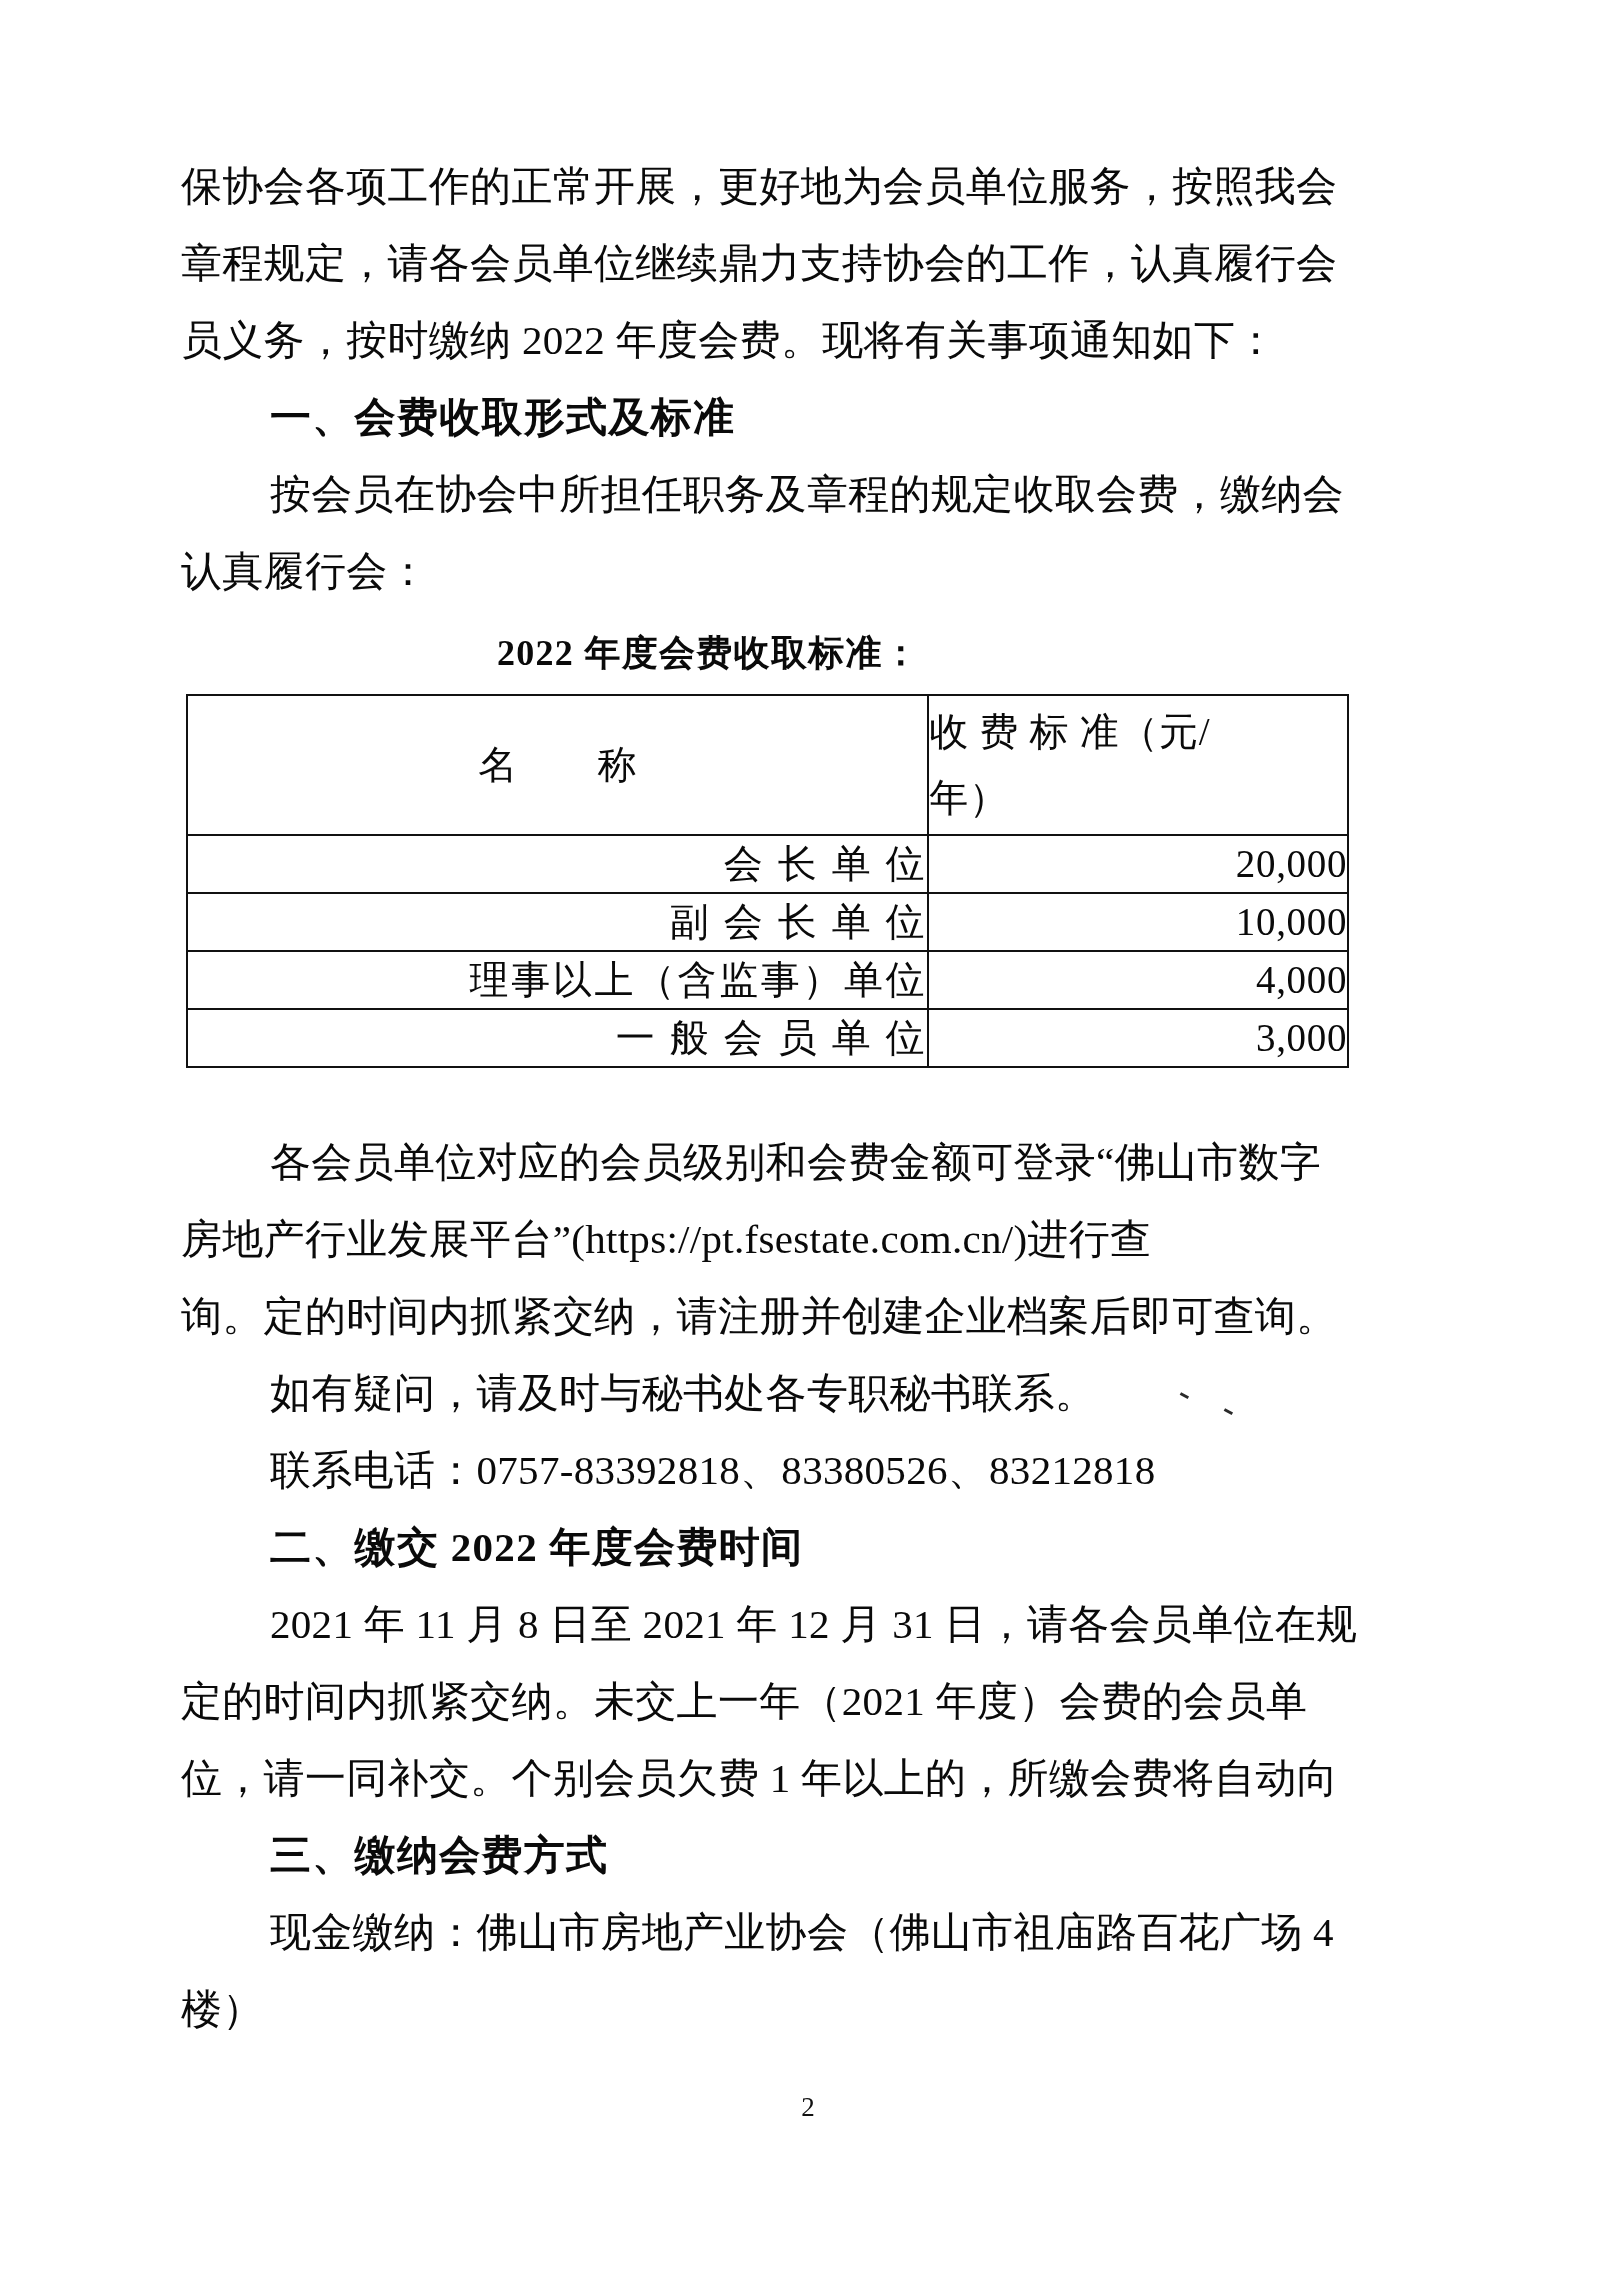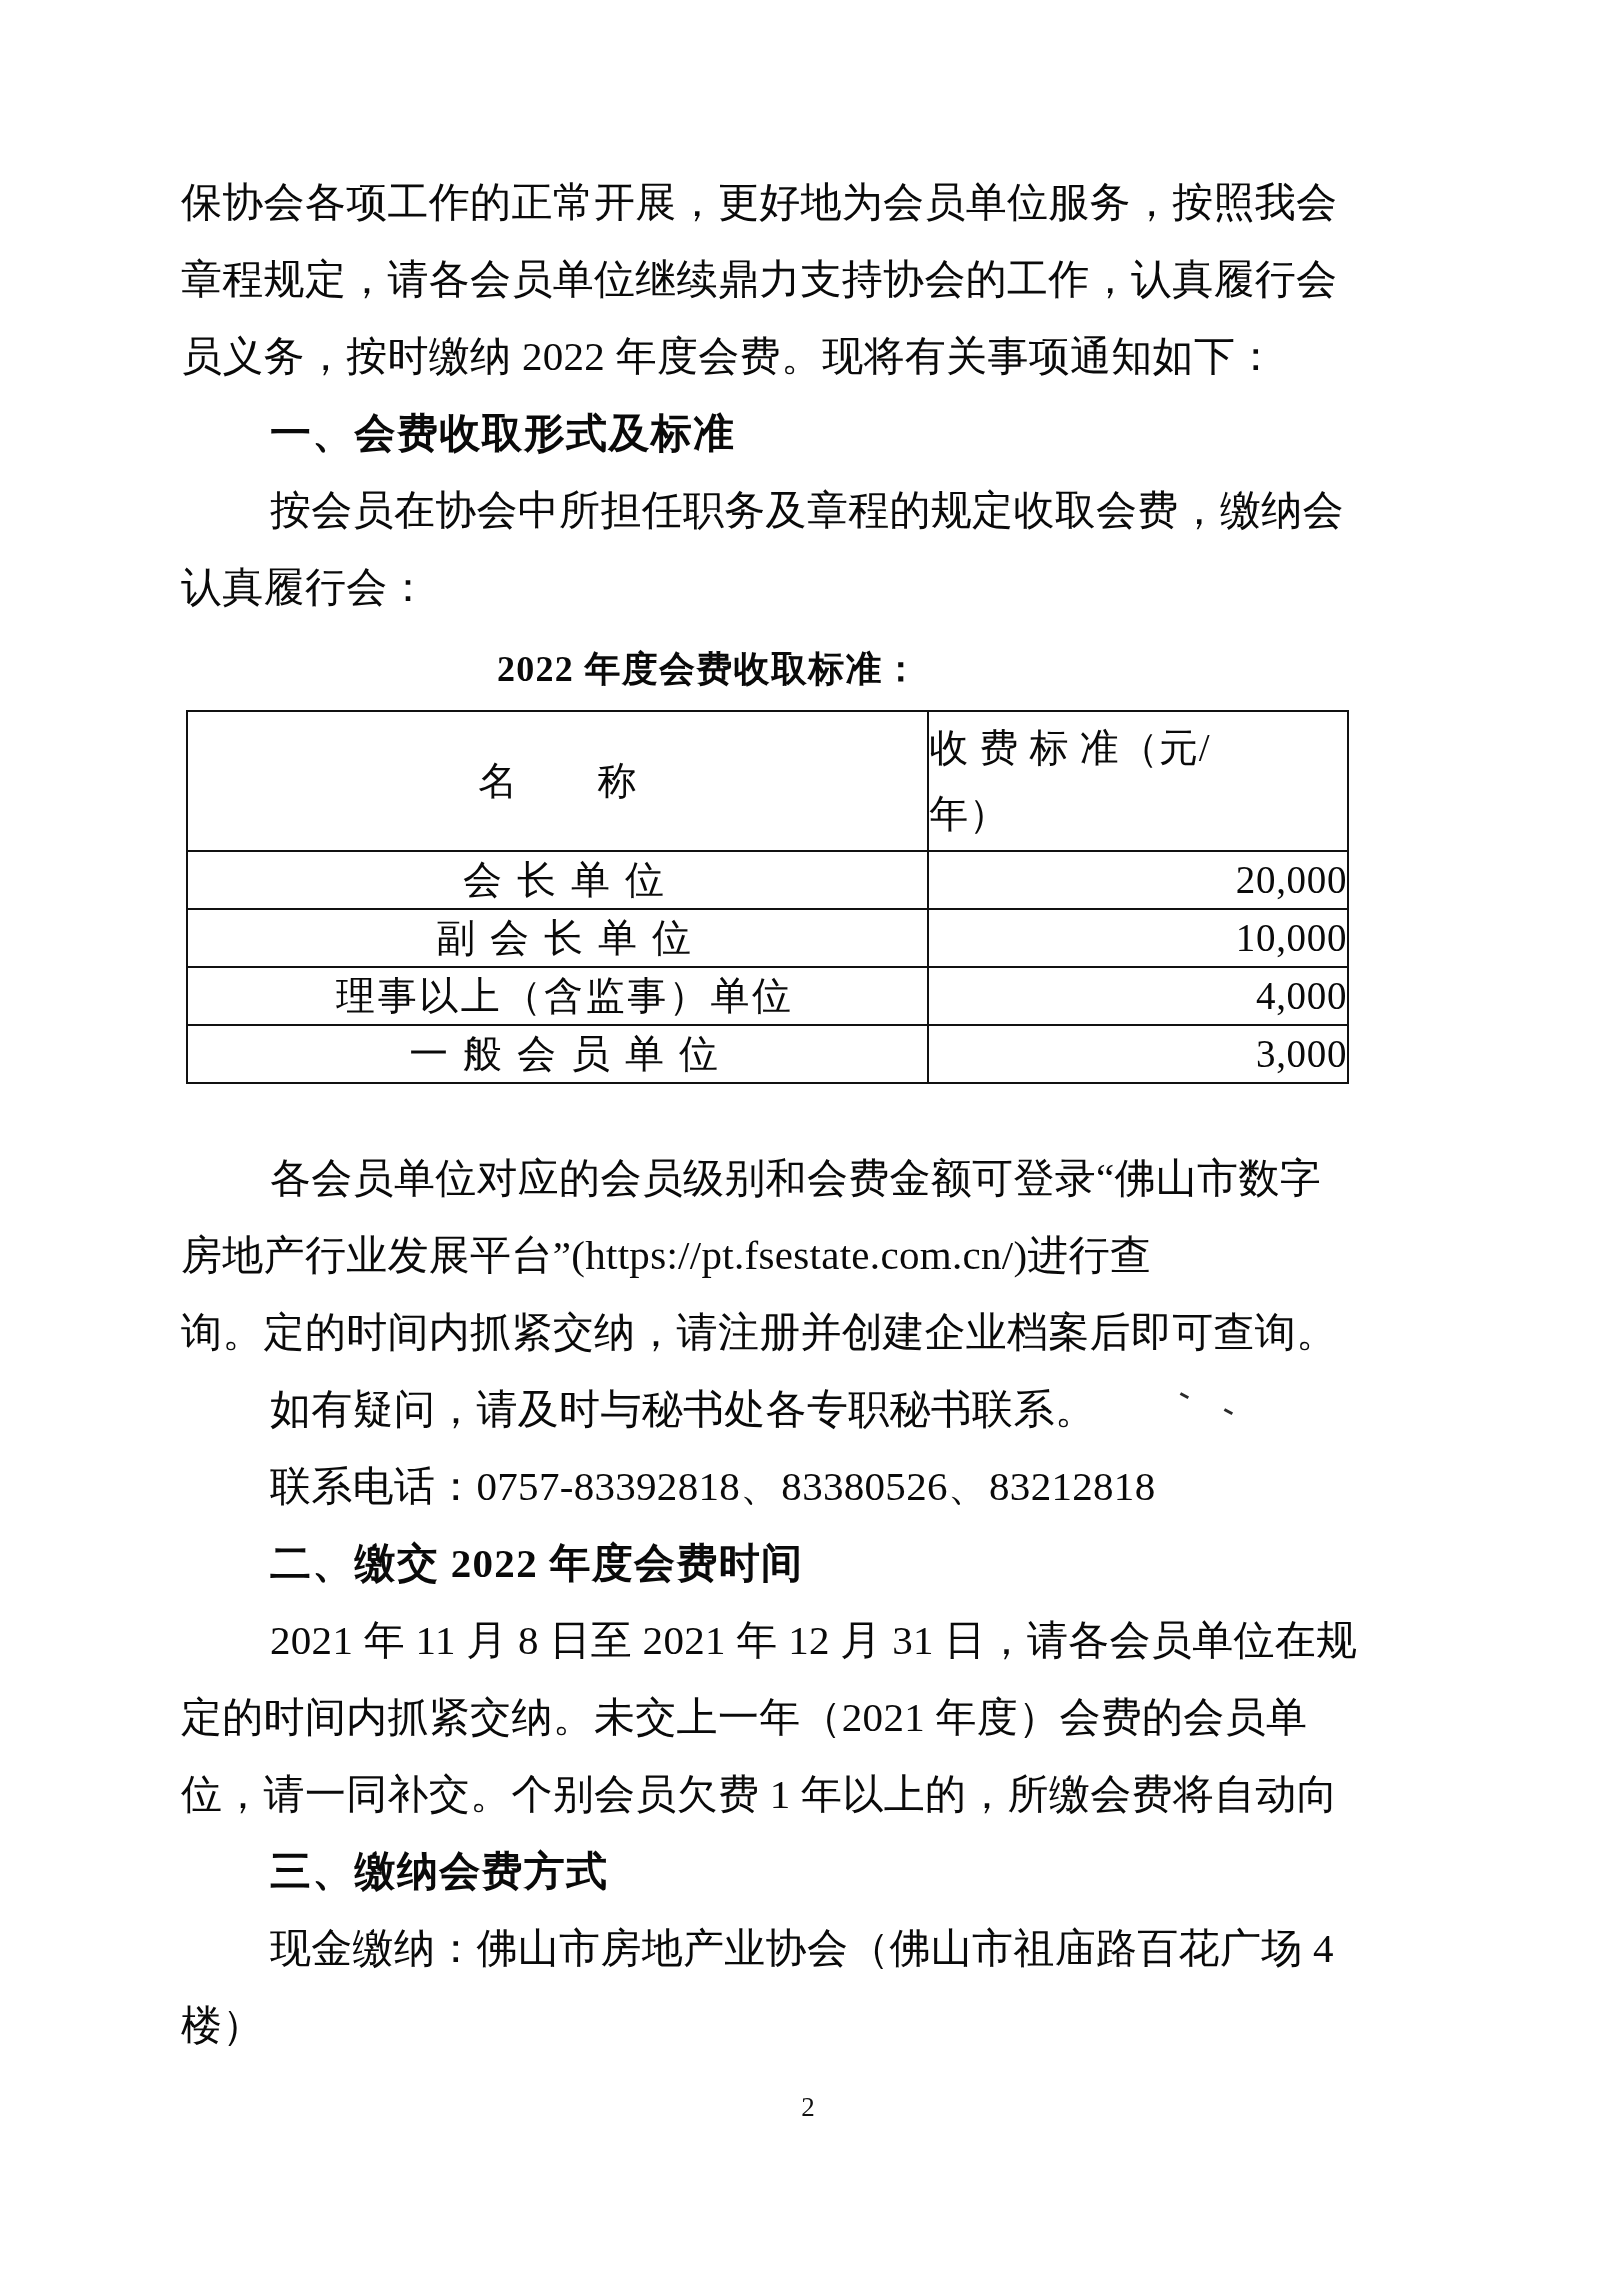--- a/index.html
+++ b/index.html
@@ -14,21 +14,21 @@
     height: 2284px;
     background: #ffffff;
     margin: 0 auto;
     overflow: hidden;
     font-family: "Liberation Serif", "DejaVu Serif", serif;
     color: #0a0a0a;
   }
   .content {
     position: absolute;
     left: 181px;
-    top: 164px;
+    top: 148px;
     width: 1205px;
   }
   
   .para {
     margin: 0 0 0 0;
   }
   .line {
     display: block;
     font-size: 41px;
     line-height: 77px;
@@ -78,21 +78,21 @@
   table.fee-table td.head-fee {
     width: 418px;
     height: 138px;
     text-align: left;
     vertical-align: middle;
     line-height: 66px;
     letter-spacing: 0.7px;
   }
   table.fee-table td.cell-name {
     height: 56px;
-    text-align: center;
+    text-align: right;
     padding-left: 14.3px;
     letter-spacing: 2.6px;
     vertical-align: middle;
   }
   table.fee-table td.cell-fee {
     height: 56px;
     text-align: right;
     vertical-align: middle;
     letter-spacing: 0.7px;
   }

